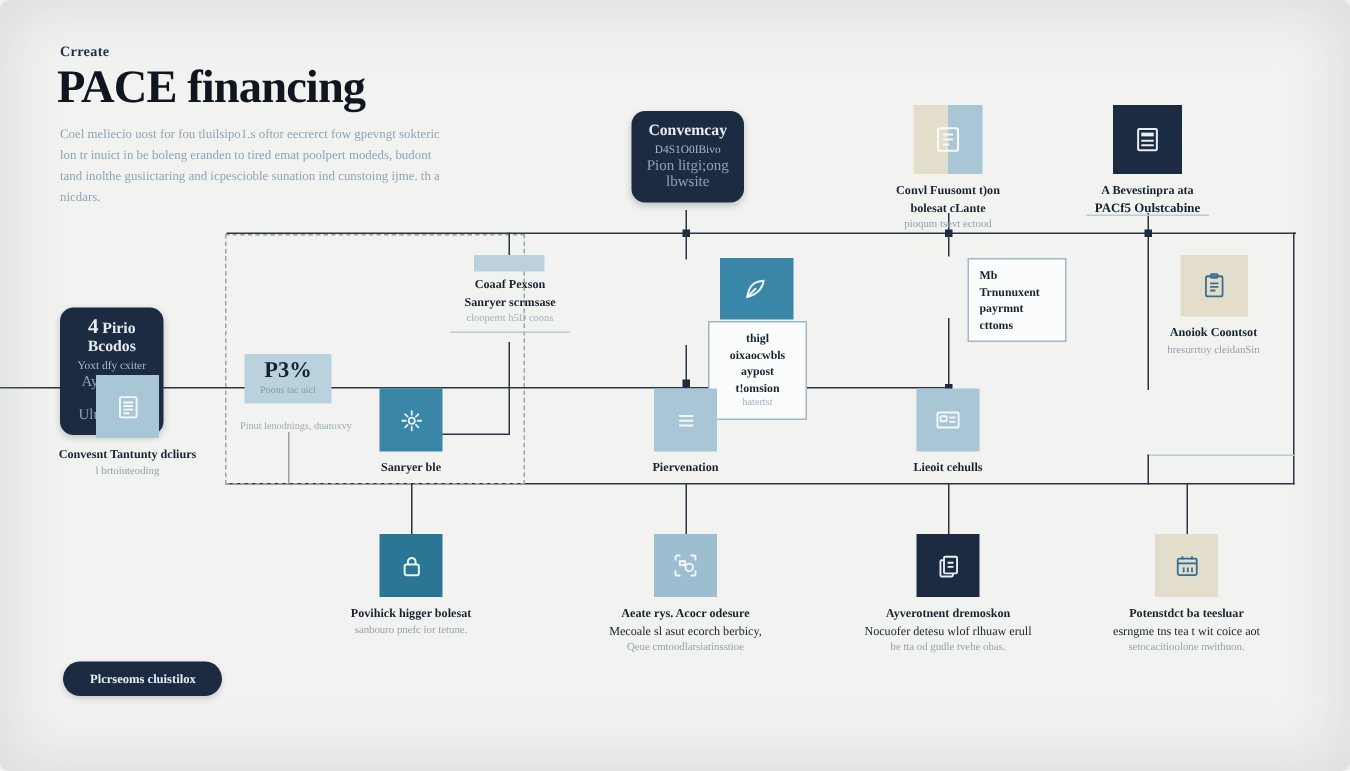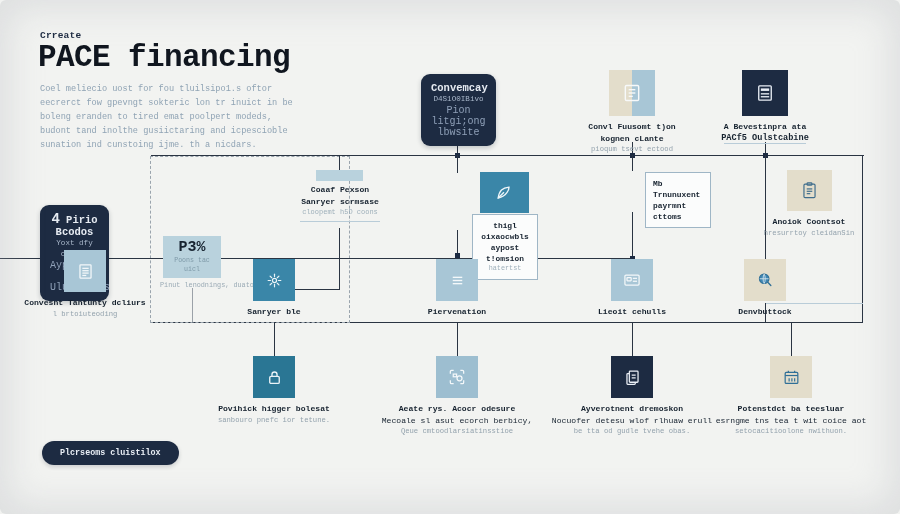--- a/index.html
+++ b/index.html
@@ -3,21 +3,21 @@
 <meta charset="utf-8">
 <title>PACE financing diagram</title>
 <style>
   html,body{margin:0;padding:0;background:#d8dadd;}
   *{box-sizing:border-box;}
   #stage{
     position:relative;
     width:900px;height:514px;
     overflow:hidden;
     background:#f2f3f1;
-    font-family:Liberation Mono, monospace;
+    font-family:Liberation Serif, serif;
     color:#1d2b42;
   }
   
   #stage::after{
     content:"";position:absolute;inset:0;pointer-events:none;
     box-shadow:inset 0 0 34px 10px rgba(175,180,185,.30);
     border-radius:6px;
   }
   .eyebrow{
     position:absolute;left:40px;top:30px;
@@ -159,21 +159,21 @@
   <div class="node" style="left:632px;top:70px;">
     <div class="tile" style="width:46px;height:46px;background:linear-gradient(90deg,#e3ddcb 0 50%,#a8c6d6 50% 100%);">
       <svg width="20" height="20" viewBox="0 0 24 24" fill="none" stroke="#f7f9fa" stroke-width="1.7">
         <rect x="4" y="3" width="16" height="18" rx="1.5"></rect>
         <line x1="8" y1="8" x2="16" y2="8"></line>
           <line x1="8" y1="12" x2="16" y2="12"></line>
           <line x1="8" y1="16" x2="13" y2="16"></line>
       </svg>
     </div>
     <div class="nlabel">Convl Fuusomt t)on</div>
-    <div class="nlabel" style="margin-top:0">kognen cLante</div>
+    <div class="nlabel" style="margin-top:0">bolesat cLante</div>
     <div class="nsub">pioqum tsevt ectood</div>
   </div>
 
   <div class="node" style="left:765px;top:70px;">
     <div class="tile" style="width:46px;height:46px;background:#1d2b42;">
       <svg width="20" height="20" viewBox="0 0 24 24" fill="none" stroke="#e9eef5" stroke-width="1.6">
         <rect x="4.5" y="3.5" width="15" height="17" rx="1"></rect>
         <rect x="7" y="6.5" width="10" height="3" fill="#e9eef5" stroke="none"></rect>
         <line x1="7" y1="13" x2="17" y2="13"></line>
           <line x1="7" y1="16.5" x2="17" y2="16.5"></line>
@@ -280,30 +280,20 @@
       <svg width="20" height="20" viewBox="0 0 24 24" fill="none" stroke="#f4f8fa" stroke-width="1.5">
         <rect x="3.5" y="6" width="17" height="12" rx="1.3"></rect>
         <rect x="6" y="9" width="5" height="4" rx="0.6"></rect>
         <line x1="13" y1="10" x2="18" y2="10"></line>
           <line x1="13" y1="13.5" x2="18" y2="13.5"></line>
       </svg>
     </div>
     <div class="nlabel">Lieoit cehulls</div>
   </div>
 
-  <div class="node" style="left:765px;top:259px;">
-    <div class="tile sq" style="background:#e3ddcb;">
-      <svg width="20" height="20" viewBox="0 0 24 24" fill="none" stroke="#2f6f97" stroke-width="1.6">
-        <circle cx="11" cy="10.5" r="5.6" fill="#3f86b3" stroke="#2f6f97"></circle>
-        <path d="M5.6 10.5h10.8M11 4.9c1.7 2 1.7 9.2 0 11.2M11 4.9c-1.7 2-1.7 9.2 0 11.2" stroke="#dce9f1" stroke-width="1"></path>
-        <line x1="15.3" y1="14.8" x2="19" y2="18.6" stroke-linecap="round"></line>
-      </svg>
-    </div>
-    <div class="nlabel">Denvbuttock</div>
-  </div>
 
   <div class="node" style="left:274px;top:356px;width:170px;margin-left:-85px;">
     <div class="tile sq" style="background:#2a7694;">
       <svg width="19" height="19" viewBox="0 0 24 24" fill="none" stroke="#eaf3f7" stroke-width="1.7">
         <rect x="6" y="10.5" width="12" height="9" rx="1.6"></rect>
         <path d="M8.8 10.5V8.2a3.2 3.2 0 016.4 0v2.3"></path>
       </svg>
     </div>
     <div class="nlabel">Povihick higger bolesat</div>
     <div class="nsub">sanbouro pnefc ior tetune.</div>

